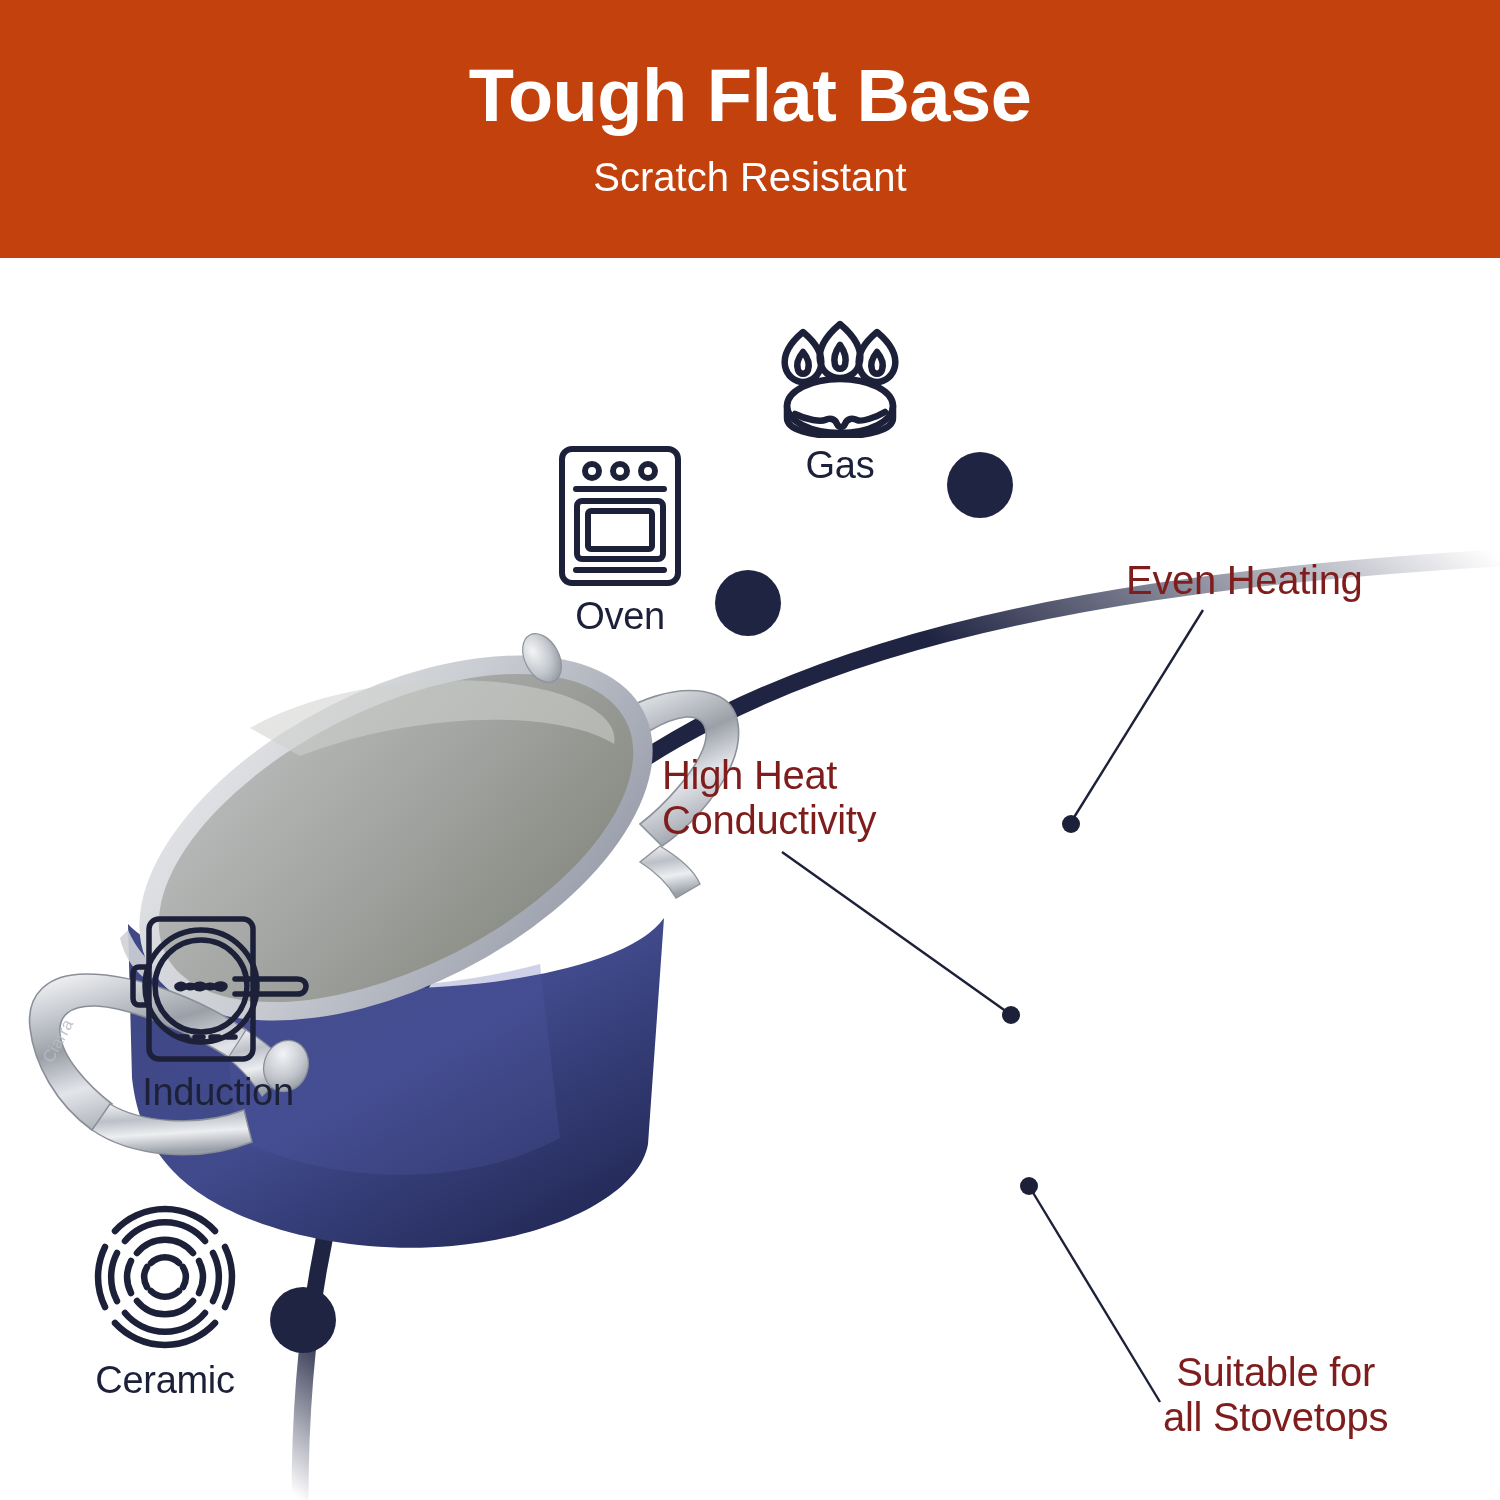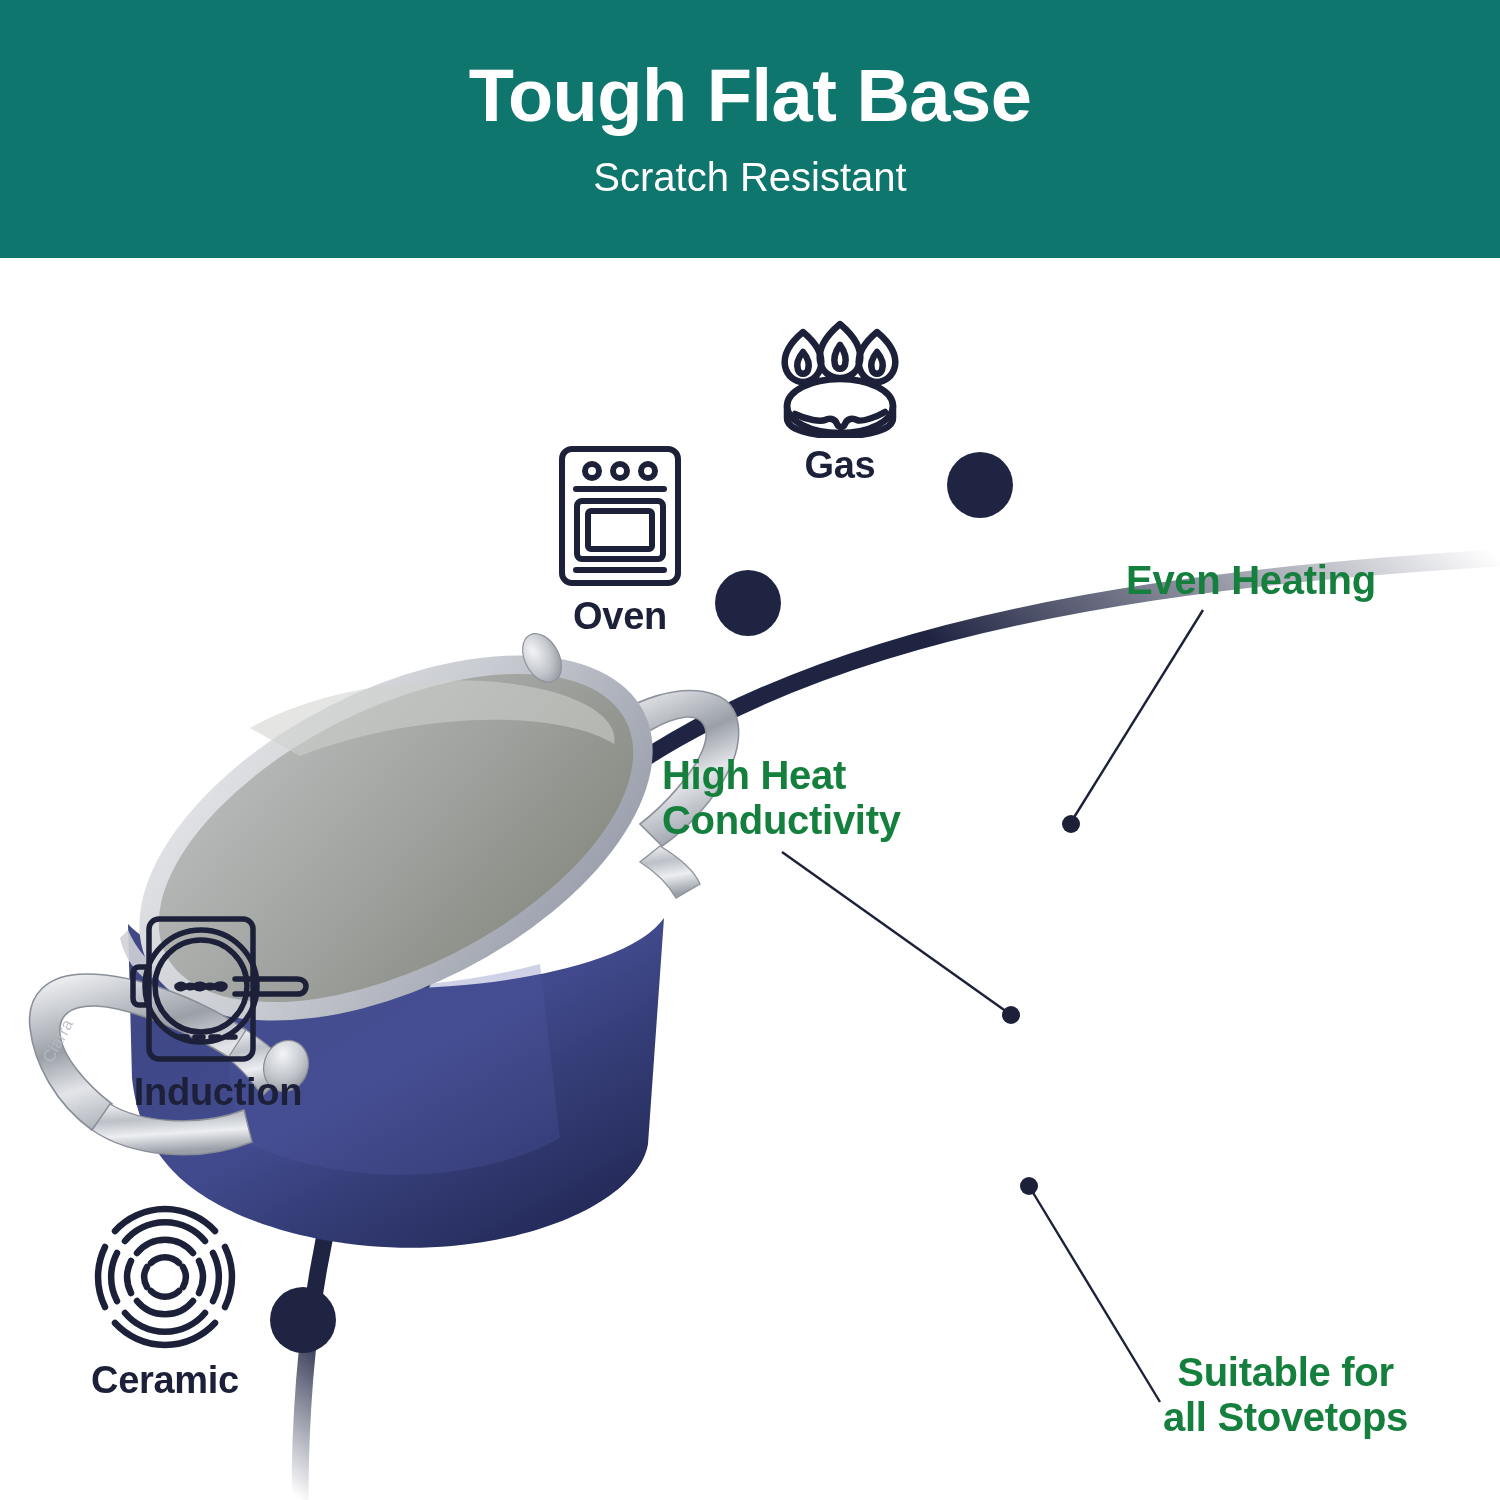--- a/index.html
+++ b/index.html
@@ -8,21 +8,21 @@
     font-family:"Liberation Sans", sans-serif;
     background:#ffffff;
     position:relative;
     overflow:hidden;
   }
   .page { position:relative; width:1500px; height:1500px; background:#fff; }
 
   
   .header {
     position:absolute; left:0; top:0; width:1500px; height:258px;
-    background:#0f766e;
+    background:#c2410c;
     display:flex; flex-direction:column;
     align-items:center; justify-content:center;
   }
   .header-title {
     color:#ffffff;
     font-size:74px;
     font-weight:bold;
     letter-spacing:-0.5px;
     line-height:1.0;
     text-align:center;
@@ -35,38 +35,38 @@
     text-align:center;
   }
 
   
   .stage { position:absolute; left:0; top:258px; width:1500px; height:1242px; }
   .svg-layer { position:absolute; left:0; top:0; width:1500px; height:1242px; }
 
   
   .stove-item { position:absolute; text-align:center; }
   .stove-label {
-    font-size:38px; font-weight:bold; color:#1c2038;
+    font-size:38px; font-weight:normal; color:#1c2038;
     margin-top:6px; white-space:nowrap; letter-spacing:-0.3px;
   }
   .icon-box { display:flex; align-items:center; justify-content:center; }
 
   #item-gas      { left:720px; top:60px;  width:240px; }
   #item-oven     { left:500px; top:185px; width:240px; }
   #item-electric { left:252px; top:390px; width:240px; }
   #item-induction{ left:83px;  top:655px; width:270px; }
   #item-ceramic  { left:30px;  top:943px; width:270px; }
 
   
   .callout {
     position:absolute;
     font-size:40px;
-    color:#15803d;
+    color:#7f1d1d;
     line-height:1.12;
-    font-weight:700;
+    font-weight:400;
     letter-spacing:-0.3px;
   }
   #callout-even   { left:1126px; top:300px;  }
   #callout-high   { left:662px;  top:495px;  }
   #callout-suit   { left:1163px; top:1092px;text-align:center; }
 </style>
 </head>
 <body>
 
 <div class="page">

